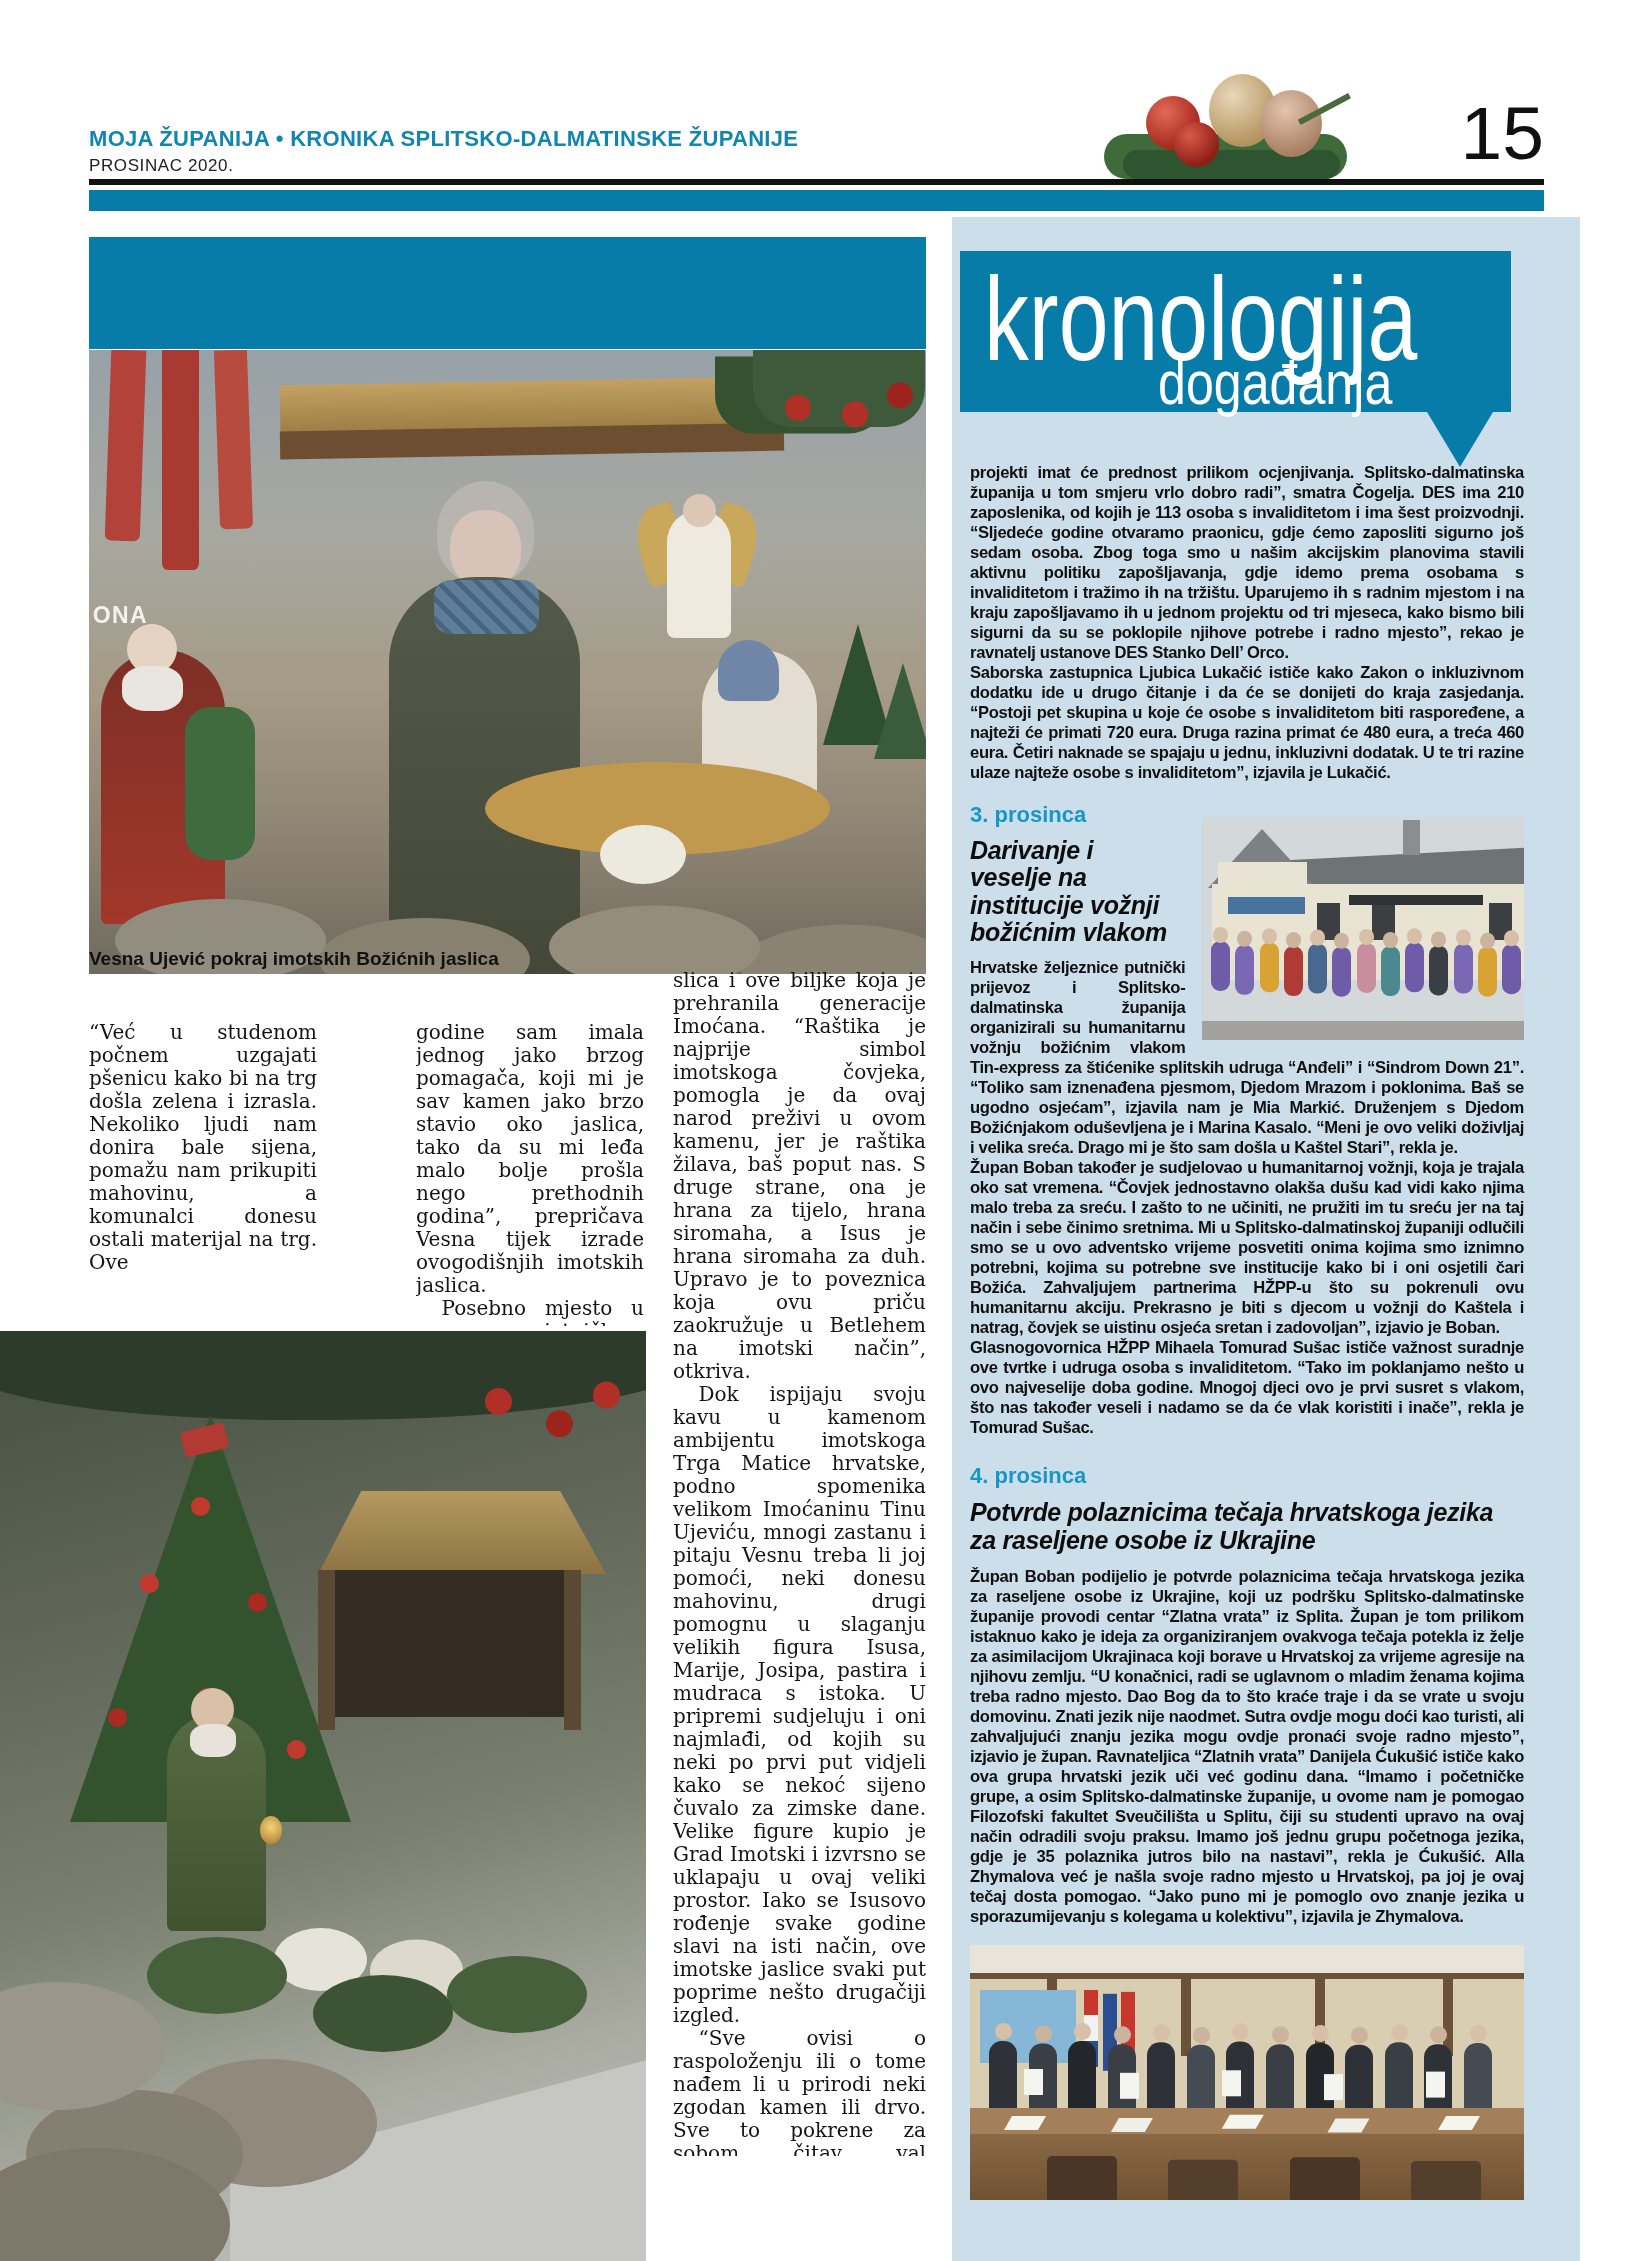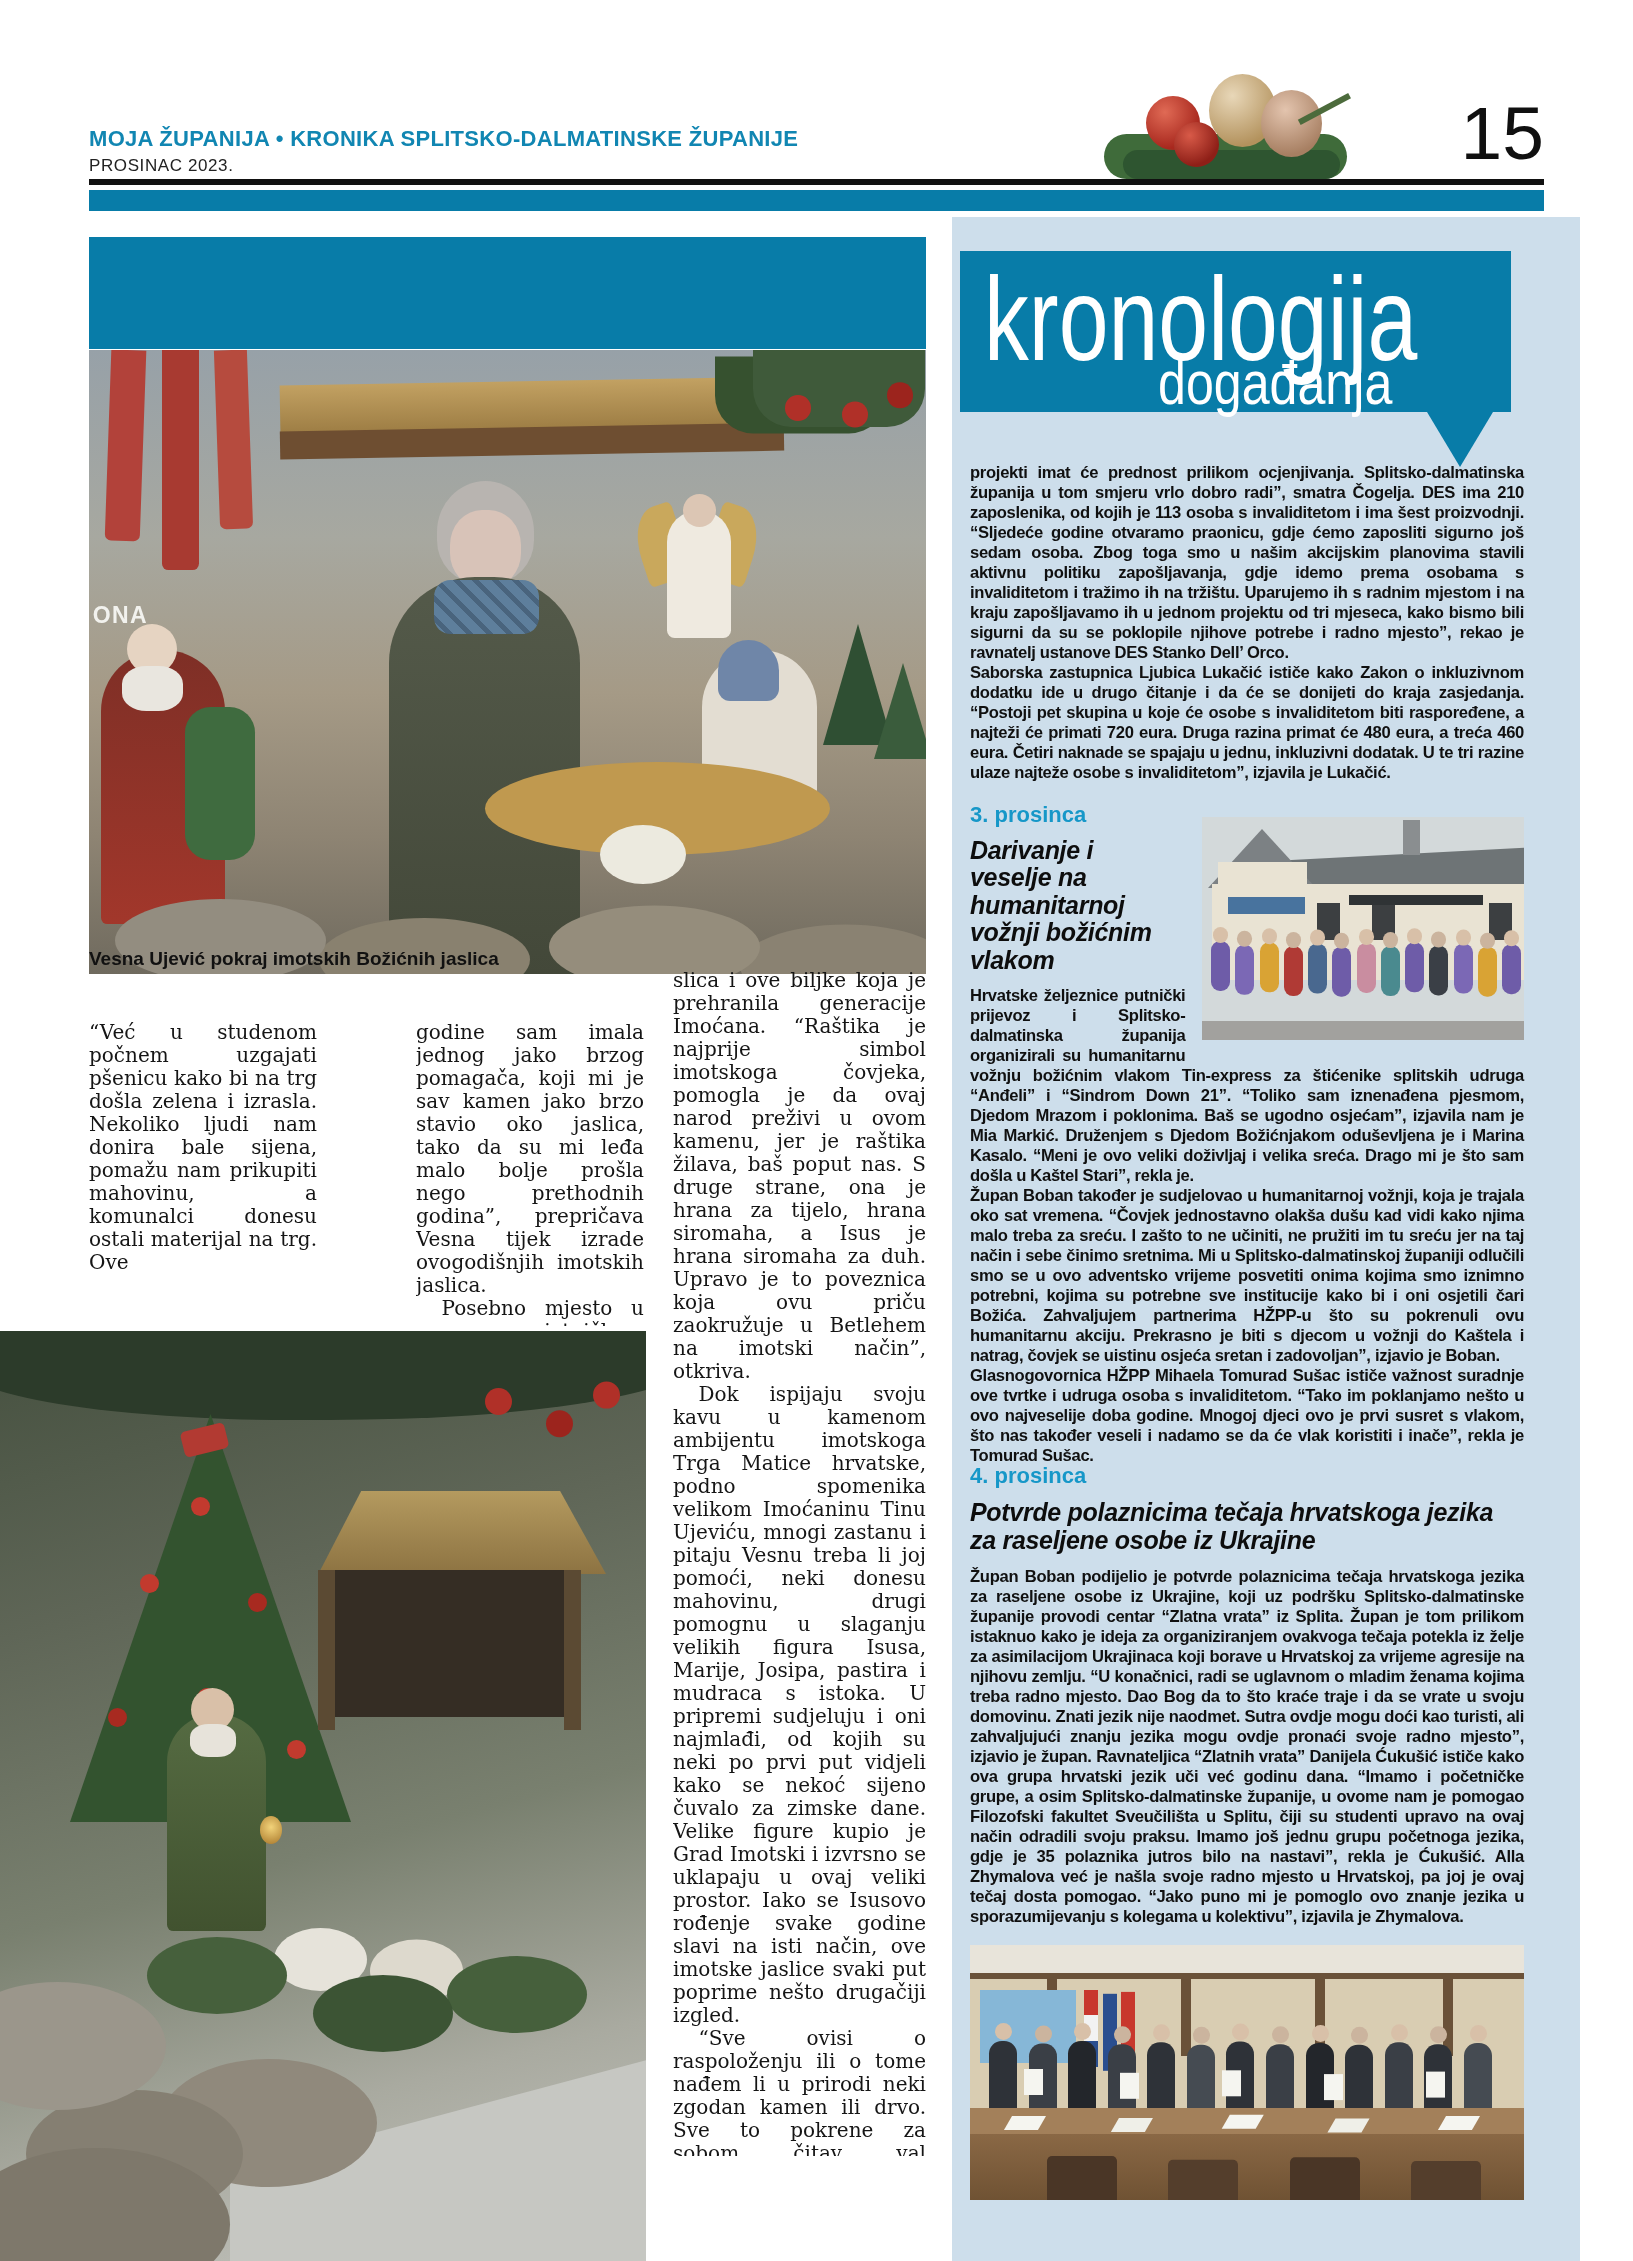--- a/index.html
+++ b/index.html
@@ -60,21 +60,21 @@
   .p4-paper{background:#f5f5f0;}
   .p4-chair{background:#4a3626;border-radius:5.1px 5.1px 0 0;}
 </style>
 </head>
 <body>
 
 <div class="page">
 
   <div class="abs" style="left:89px;top:126px;">
     <div class="kicker">MOJA ŽUPANIJA • KRONIKA SPLITSKO-DALMATINSKE ŽUPANIJE</div>
-    <div class="hdate">PROSINAC 2023.</div>
+    <div class="hdate">PROSINAC 2020.</div>
   </div>
 
   <div class="abs pagenum" style="right:89px;top:96px;">15</div>
 
   <div class="abs" style="left:1085px;top:61px;width:281px;height:124px;background:#fff;">
     <div class="orn" style="left:19px;top:73px;width:243px;height:45px;background:#3f6b3a;border-radius:25.5px;"></div>
     <div class="orn" style="left:38px;top:89px;width:217px;height:29px;background:#2e5530;border-radius:19px;"></div>
     <div class="orn" style="left:61px;top:35px;width:54px;height:54px;background:radial-gradient(circle at 35% 30%,#e06a55,#a8281e 70%);"></div>
     <div class="orn" style="left:89px;top:61px;width:45px;height:45px;background:radial-gradient(circle at 35% 30%,#d85a48,#8e1f17 70%);"></div>
     <div class="orn" style="left:124px;top:12.8px;width:67px;height:73px;background:radial-gradient(circle at 35% 30%,#e8d7b8,#b3925d 75%);"></div>
@@ -186,21 +186,21 @@
         <div class="abs p3-sign" style="left:25.5px;top:80px;width:77px;height:16.6px;"></div>
         <div class="abs p3-win" style="left:115px;top:86px;width:23px;height:37px;box-shadow:55px 0 0 #3c3f41, 172px 0 0 #3c3f41;"></div>
         <div class="abs" style="left:147px;top:78px;width:134px;height:10.2px;background:#2f3335;"></div>
         <div class="abs" style="left:201px;top:3.2px;width:16.6px;height:35px;background:#8a8e90;"></div>
 
         <div class="abs" style="left:9px;top:124px;width:19px;height:50px;border-radius:9px;background:#6e5ca8;box-shadow:24px 3.8px 0 #7b68b5,49px 1.3px 0 #d9a334,73px 5.1px 0 #b03a35,97px 2.6px 0 #49688f,121px 5.7px 0 #6e5ca8,146px 1.9px 0 #c98da0,170px 5.1px 0 #4a8a8f,194px 1.3px 0 #6e5ca8,218px 4.5px 0 #3a3f46,243px 2.6px 0 #7b68b5,267px 5.7px 0 #d9a334,291px 3.2px 0 #6e5ca8;"></div>
         <div class="abs" style="left:11px;top:110px;width:15.3px;height:15.3px;border-radius:50%;background:#d8c0a8;box-shadow:24px 3.8px 0 #cbb49e,49px 1.3px 0 #d8c0a8,73px 5.1px 0 #cbb49e,97px 2.6px 0 #d8c0a8,121px 5.7px 0 #cbb49e,146px 1.9px 0 #d8c0a8,170px 5.1px 0 #cbb49e,194px 1.3px 0 #d8c0a8,218px 4.5px 0 #cbb49e,243px 2.6px 0 #d8c0a8,267px 5.7px 0 #cbb49e,291px 3.2px 0 #d8c0a8;"></div>
         <div class="abs p3-ground" style="left:0;top:204px;width:322px;height:19px;"></div>
       </div>
       <div class="sec-date">3. prosinca</div>
-      <div class="sec-title" style="margin:9px 0 11.5px 0;width:211px;">Darivanje i veselje na humanitarnoj vožnji božićnim vlakom</div>
+      <div class="sec-title" style="margin:9px 0 11.5px 0;width:211px;">Darivanje i veselje na institucije vožnji božićnim vlakom</div>
       <div class="bold-body">
           <p>Hrvatske željeznice putnički prijevoz i Splitsko-dalmatinska županija organizirali su humanitarnu vožnju božićnim vlakom Tin-express za štićenike splitskih udruga “Anđeli” i “Sindrom Down 21”. “Toliko sam iznenađena pjesmom, Djedom Mrazom i poklonima. Baš se ugodno osjećam”, izjavila nam je Mia Markić. Druženjem s Djedom Božićnjakom oduševljena je i Marina Kasalo. “Meni je ovo veliki doživljaj i velika sreća. Drago mi je što sam došla u Kaštel Stari”, rekla je.</p>
           <p>Župan Boban također je sudjelovao u humanitarnoj vožnji, koja je trajala oko sat vremena. “Čovjek jednostavno olakša dušu kad vidi kako njima malo treba za sreću. I zašto to ne učiniti, ne pružiti im tu sreću jer na taj način i sebe činimo sretnima. Mi u Splitsko-dalmatinskoj županiji odlučili smo se u ovo adventsko vrijeme posvetiti onima kojima smo iznimno potrebni, kojima su potrebne sve institucije kako bi i oni osjetili čari Božića. Zahvaljujem partnerima HŽPP-u što su pokrenuli ovu humanitarnu akciju. Prekrasno je biti s djecom u vožnji do Kaštela i natrag, čovjek se uistinu osjeća sretan i zadovoljan”, izjavio je Boban.</p>
           <p>Glasnogovornica HŽPP Mihaela Tomurad Sušac ističe važnost suradnje ove tvrtke i udruga osoba s invaliditetom. “Tako im poklanjamo nešto u ovo najveselije doba godine. Mnogoj djeci ovo je prvi susret s vlakom, što nas također veseli i nadamo se da će vlak koristiti i inače”, rekla je Tomurad Sušac.</p>
         </div>
     </div>
 
     <div class="abs" style="left:18px;top:1246px;width:554px;">
       <div class="sec-date">4. prosinca</div>
       <div class="sec-title" style="margin:10.2px 0 12.8px 0;">Potvrde polaznicima tečaja hrvatskoga jezika za raseljene osobe iz Ukrajine</div>

